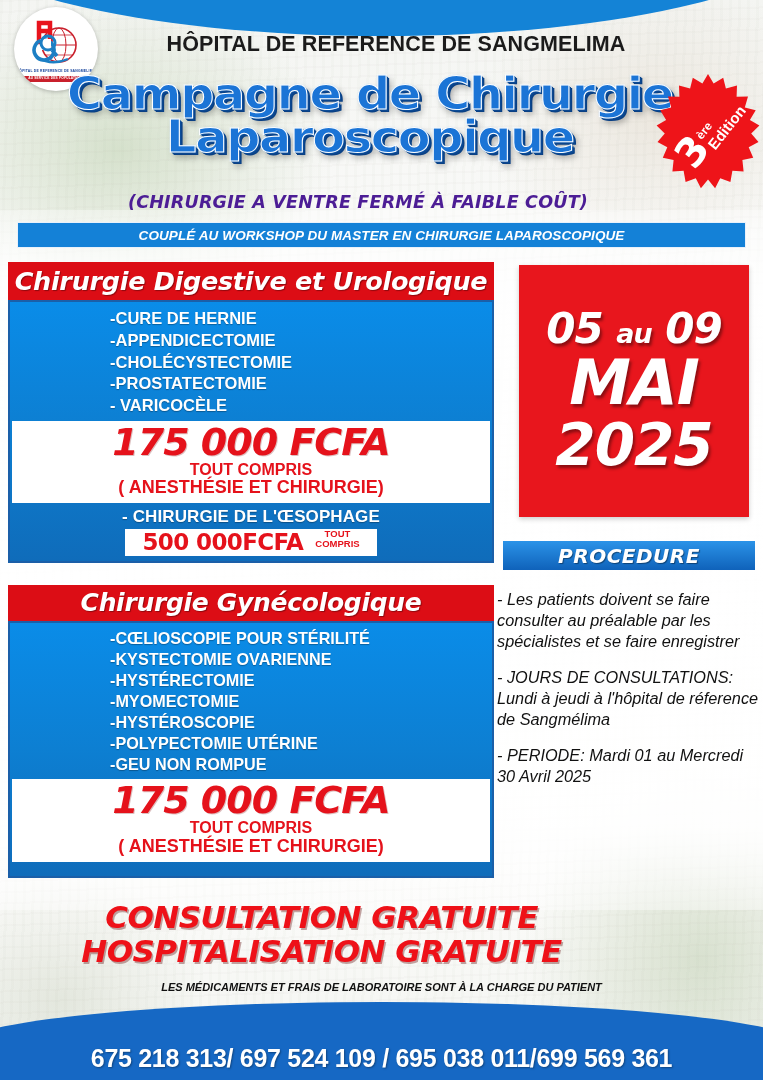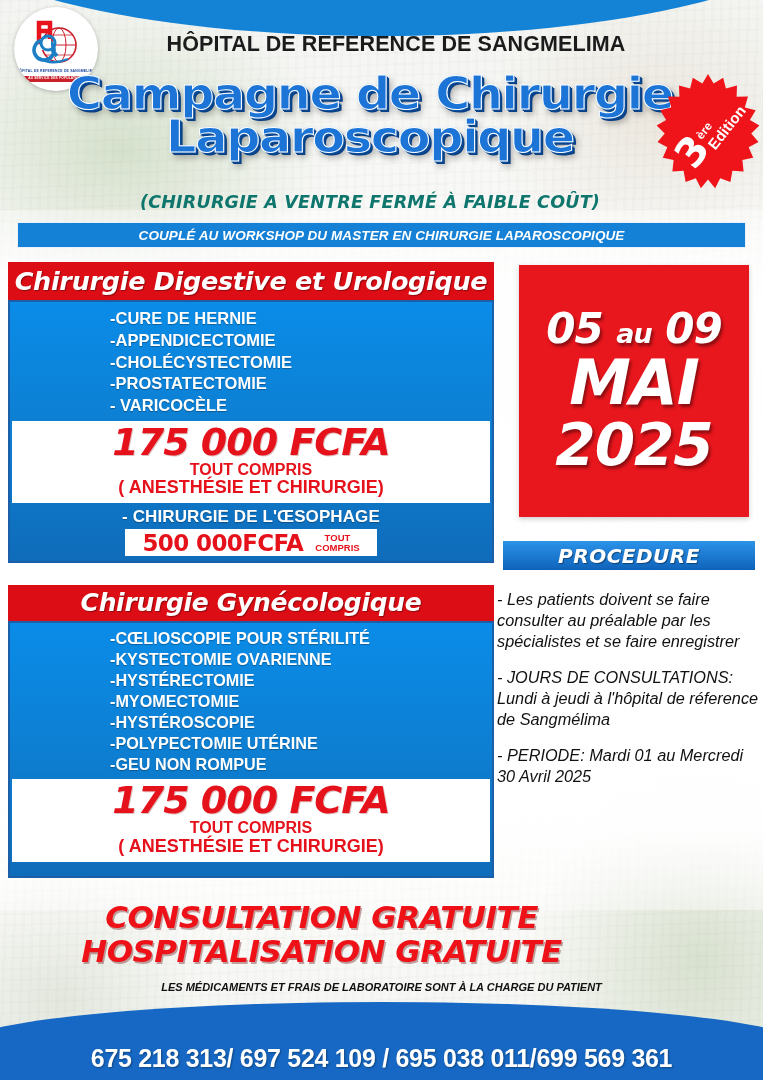--- a/index.html
+++ b/index.html
@@ -96,23 +96,23 @@
       1px 1px 0 #0d4f9e,
       2px 2px 0 #0b4790,
       3px 3px 0 #0a4084,
       4px 5px 7px rgba(0,0,0,.35);
     transform:scaleX(1.06);
     transform-origin:center;
   }
   .main-title .l2{ display:block; }
 
   .subtitle{
-    position:absolute; left:60px; top:192px; width:620px;
+    position:absolute; left:48px; top:192px; width:620px;
     text-align:center;
-    font-size:17.5px; font-weight:bold; font-style:italic; color:#0f766e;
+    font-size:17.5px; font-weight:bold; font-style:italic; color:#4c1d95;
     font-family:"DejaVu Sans", sans-serif;
     letter-spacing:.2px;
   }
 
   .workshop-bar{
     position:absolute; left:17px; top:222px; width:729px; height:26px;
     background:#1481d7;
     border:1px solid #e9f1fb;
     display:flex; align-items:center; justify-content:center;
   }
@@ -176,21 +176,21 @@
   .price-sub1{ color:#e5121b; font-weight:bold; font-size:16px; line-height:1.05; }
   .price-sub2{ color:#e5121b; font-weight:bold; font-size:18px; line-height:1.1; }
 
   .oeso-row{
     color:#fff; font-weight:bold; font-size:17px; text-align:center;
     padding:4px 0 2px 0; letter-spacing:.1px;
     text-shadow:0 1px 1px rgba(0,0,0,.3);
   }
   .oeso-price{
     background:#fff; margin:0 auto 5px auto; width:252px; height:27px;
-    display:flex; align-items:center; justify-content:center; gap:12px;
+    display:flex; justify-content:center; gap:12px;
   }
   .oeso-price .amt{
     color:#e5121b; font-weight:bold; font-size:23px;
     font-family:"DejaVu Sans", sans-serif; letter-spacing:-.6px;
   }
   .oeso-price .tc{
     color:#e5121b; font-weight:bold; font-size:9.5px; line-height:1.05; text-align:center;
   }
 
   

